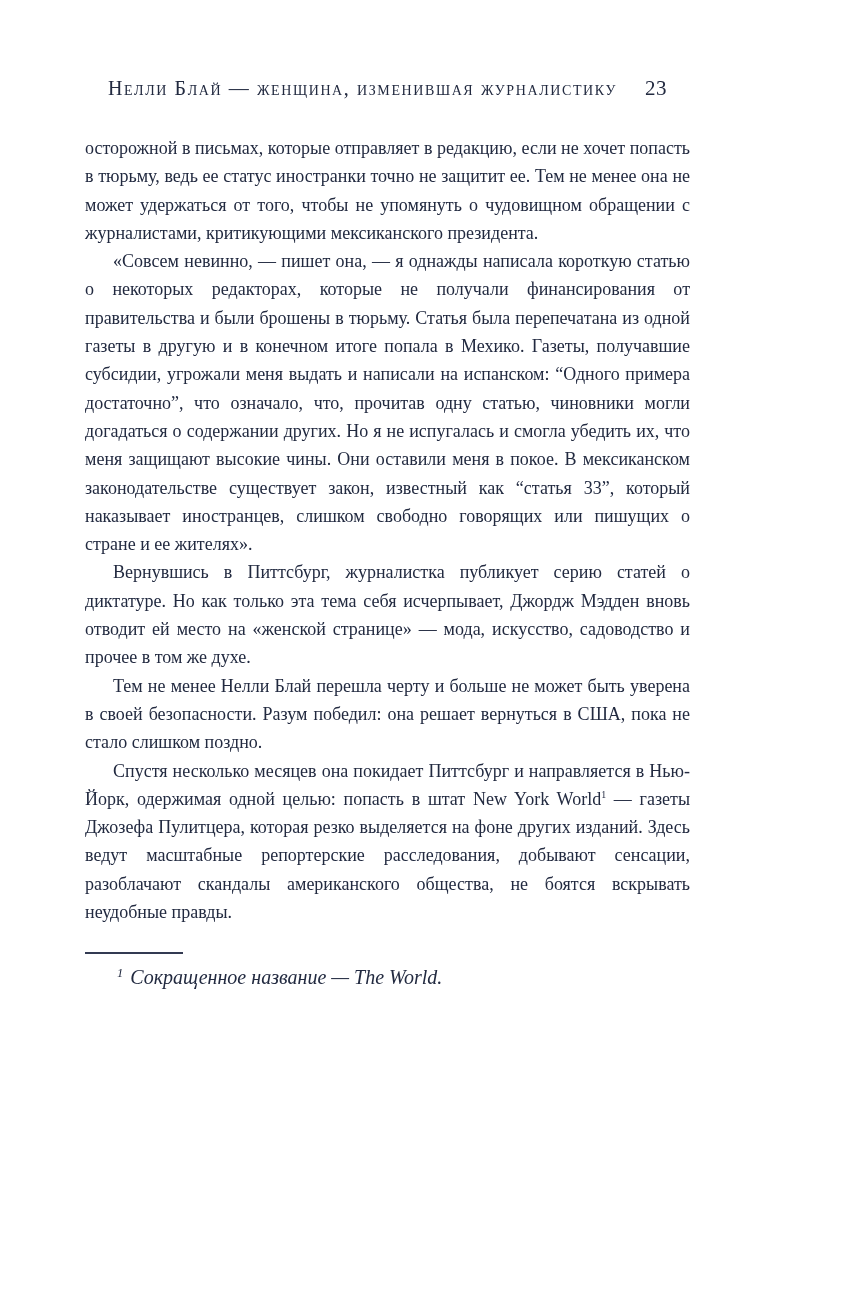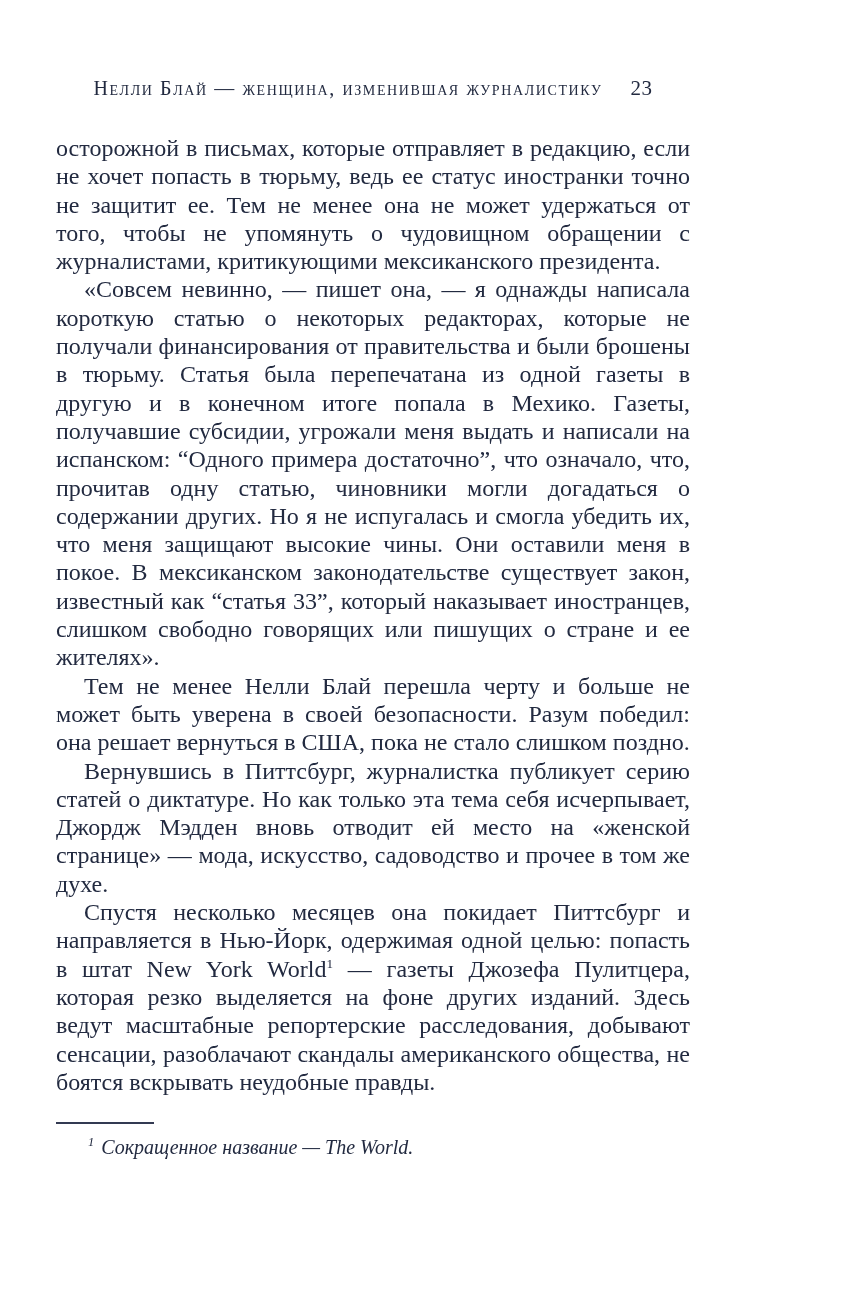--- a/index.html
+++ b/index.html
@@ -6,21 +6,21 @@
     margin: 0;
     padding: 0;
     background: #ffffff;
   }
   .page {
     position: relative;
     width: 776px;
     height: 1299px;
     box-sizing: border-box;
     background: #ffffff;
-    padding: 76px 86px 0 56px;
+    padding: 76px 86px 0 85px;
     font-family: "Liberation Serif", "DejaVu Serif", serif;
     color: #222a40;
     overflow: hidden;
   }
   .page-header {
     text-align: center;
     font-size: 20px;
     line-height: 24px;
     height: 24px;
     white-space: nowrap;
@@ -30,21 +30,21 @@
     letter-spacing: 1.6px;
   }
   .page-number {
     display: inline-block;
     margin-left: 28px;
     font-size: 21px;
     letter-spacing: 0.5px;
   }
   .body-text {
     margin-top: 34px;
-    font-size: 24px;
+    font-size: 18px;
     line-height: 28.3px;
     text-align: justify;
     hyphens: auto;
     -webkit-hyphens: auto;
   }
   .para {
     margin: 0;
     padding: 0;
     text-indent: 28px;
   }
@@ -82,22 +82,22 @@
 
 <div class="page">
 
   <div class="page-header">
     <span class="running-title">Нелли Блай — женщина, изменившая журналистику</span><span class="page-number">23</span>
   </div>
 
   <div class="body-text" lang="ru">
     <p class="para no-indent">осторожной в письмах, которые отправляет в редакцию, если не хочет попасть в тюрьму, ведь ее статус иностранки точно не защитит ее. Тем не менее она не может удержаться от того, чтобы не упомянуть о чудовищном обращении с журналистами, критикующими мексиканского президента.</p>
     <p class="para">«Совсем невинно, — пишет она, — я однажды написала короткую статью о некоторых редакторах, которые не получали финансирования от правительства и были брошены в тюрьму. Статья была перепечатана из одной газеты в другую и в конечном итоге попала в Мехико. Газеты, получавшие субсидии, угрожали меня выдать и написали на испанском: “Одного примера достаточно”, что означало, что, прочитав одну статью, чиновники могли догадаться о содержании других. Но я не испугалась и смогла убедить их, что меня защищают высокие чины. Они оставили меня в покое. В мексиканском законодательстве существует закон, известный как “статья 33”, который наказывает иностранцев, слишком свободно говорящих или пишущих о стране и ее жителях».</p>
+    <p class="para">Вернувшись в Питтсбург, журналистка публикует серию статей о диктатуре. Но как только эта тема себя исчерпывает, Джордж Мэдден вновь отводит ей место на «женской странице» — мода, искусство, садоводство и прочее в том же духе.</p>
     <p class="para">Тем не менее Нелли Блай перешла черту и больше не может быть уверена в своей безопасности. Разум победил: она решает вернуться в США, пока не стало слишком поздно.</p>
-    <p class="para">Вернувшись в Питтсбург, журналистка публикует серию статей о диктатуре. Но как только эта тема себя исчерпывает, Джордж Мэдден вновь отводит ей место на «женской странице» — мода, искусство, садоводство и прочее в том же духе.</p>
     <p class="para"><span>Спустя несколько месяцев она покидает Питтсбург и направляется в Нью-Йорк, одержимая одной целью: попасть в штат New York World</span><sup class="fn-ref">1</sup><span> — газеты Джозефа Пулитцера, которая резко выделяется на фоне других изданий. Здесь ведут масштабные репортерские расследования, добывают сенсации, разоблачают скандалы американского общества, не боятся вскрывать неудобные правды.</span></p>
   </div>
 
   <div class="footnote-section">
     <div class="footnote-rule"></div>
     <p class="footnote-text"><sup class="fn-marker">1</sup><span>Сокращенное название — The World.</span></p>
   </div>
 
 </div>
 

